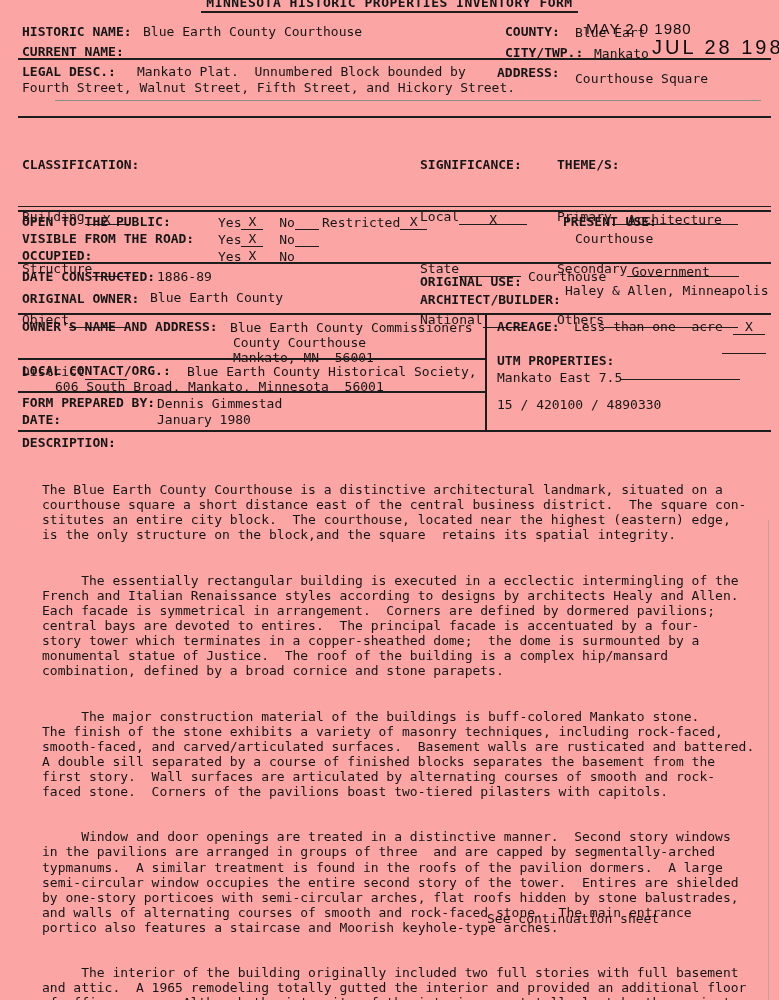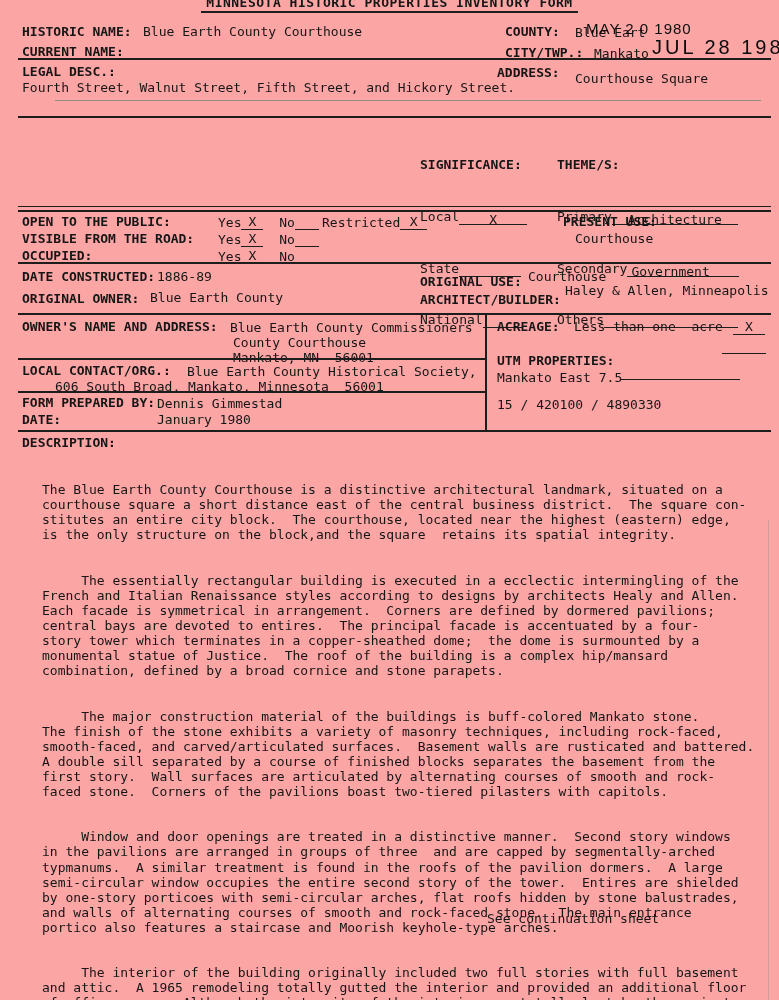--- a/index.html
+++ b/index.html
@@ -42,27 +42,35 @@
 
   <span class="abs b" style="left:22px;top:44px">CURRENT NAME:</span>
   <span class="abs" style="left:160px;top:44px"></span>
   <span class="abs b" style="left:505px;top:45px">CITY/TWP.:</span>
   <span class="abs" style="left:594px;top:46px">Mankato</span>
   <span class="stamp" style="left:652px;top:36px;font-size:20px;letter-spacing:3px">JUL 28 1980</span>
 
   <div class="hline" style="top:58px"></div>
 
   <span class="abs b" style="left:22px;top:64px">LEGAL DESC.:</span>
+  <span class="abs" style="left:137px;top:64px">Mankato Plat.  Unnumbered Block bounded by</span>
   <span class="abs b" style="left:497px;top:65px">ADDRESS:</span>
   <span class="abs" style="left:575px;top:71px">Courthouse Square</span>
   <span class="abs" style="left:22px;top:80px">Fourth Street, Walnut Street, Fifth Street, and Hickory Street.</span>
 
   <div class="hline faint" style="top:100px;left:55px;right:18px"></div>
   <div class="hline" style="top:116px"></div>
 
+  <div class="col" style="left:22px;top:122px">
+    <div class="b">CLASSIFICATION:</div>
+    <div><span>Building</span><span class="bl" style="width:44px">X</span></div>
+    <div><span>Structure</span><span class="bl" style="width:38px"></span></div>
+    <div><span>Object</span><span class="bl" style="width:57px"></span></div>
+    <div><span>District</span><span class="bl" style="width:42px"></span></div>
+  </div>
 
 
   <div class="col" style="left:420px;top:122px">
     <div class="b">SIGNIFICANCE:</div>
     <div><span>Local</span><span class="bl" style="width:68px">X</span></div>
     <div><span>State</span><span class="bl" style="width:62px"></span></div>
     <div><span>National</span><span class="bl" style="width:40px"></span></div>
   </div>
 
   <div class="col" style="left:557px;top:122px">

